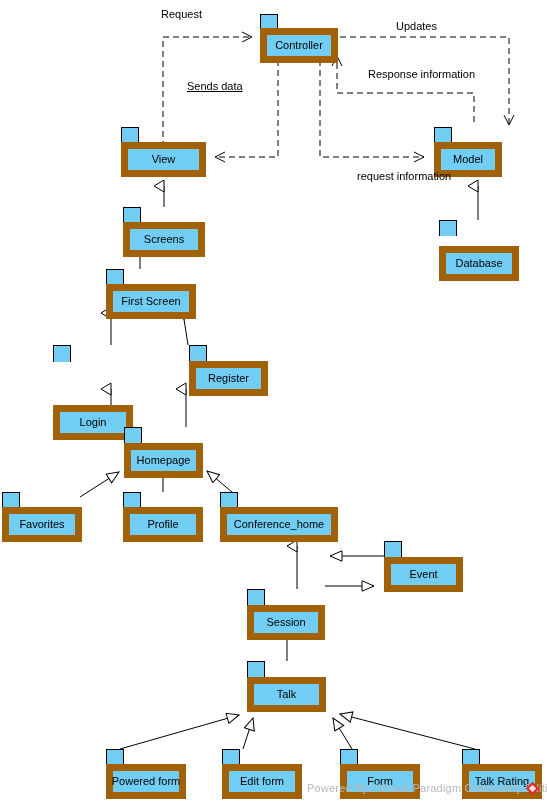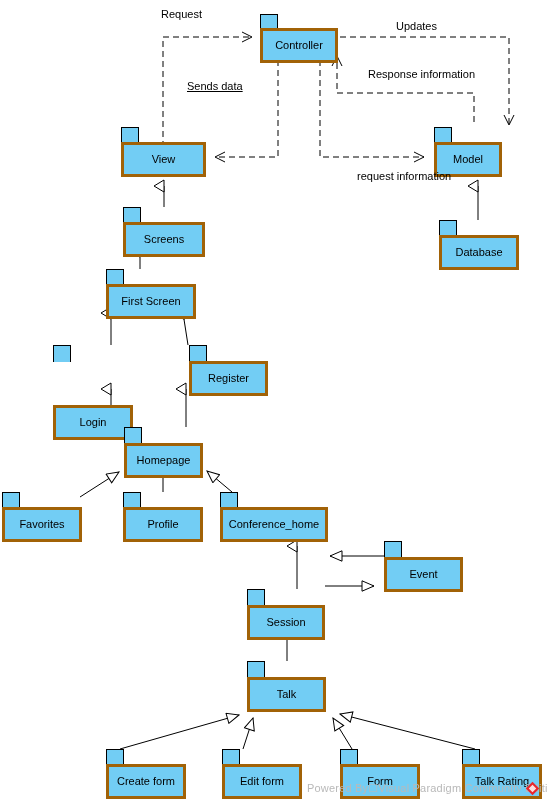--- a/index.html
+++ b/index.html
@@ -4,21 +4,21 @@
 <style>
   html,body{margin:0;padding:0;background:#ffffff;}
   body{width:547px;height:803px;overflow:hidden;
        font-family:"Liberation Sans","DejaVu Sans",sans-serif;}
   #diagram{position:relative;width:547px;height:803px;background:#ffffff;}
   #svg-layer{position:absolute;left:0;top:0;width:547px;height:803px;}
   .pkg{position:absolute;box-sizing:border-box;}
   .pkg .tab{position:absolute;left:0;top:0;box-sizing:border-box;
             background:#72CDF4;border:1px solid #000;border-bottom:none;}
   .pkg .body{position:absolute;left:0;box-sizing:border-box;
-             background:#72CDF4;border:3px solid #a16207;
+             background:#72CDF4;border:7px solid #a16207;
              display:flex;align-items:center;justify-content:center;}
   .pkg .name{font-size:11px;color:#000;line-height:1.1;
              text-align:center;white-space:nowrap;}
   .edge-label{position:absolute;font-size:11px;color:#000;white-space:nowrap;}
   #watermark{position:absolute;font-size:11px;color:#b9b9b9;white-space:nowrap;
              letter-spacing:.2px;}
   #wm-logo{position:absolute;width:15px;height:15px;}
 </style>
 </head>
 <body>
@@ -137,21 +137,21 @@
         </div>
       </div>
       <div class="pkg" style="left: 123px; top: 207px; width: 82px; height: 50px;">
         <div class="tab" style="width: 18px; height: 16px;"></div>
         <div class="body" style="top: 15px; width: 82px; height: 35px;">
           <span class="name">Screens</span>
         </div>
       </div>
       <div class="pkg" style="left: 439px; top: 220px; width: 80px; height: 50px;">
         <div class="tab" style="width: 18px; height: 16px;"></div>
-        <div class="body" style="top: 15px; width: 80px; height: 35px;">
+        <div class="body" style="top: 26px; width: 80px; height: 35px;">
           <span class="name">Database</span>
         </div>
       </div>
       <div class="pkg" style="left: 106px; top: 269px; width: 79px; height: 50px;">
         <div class="tab" style="width: 18px; height: 16px;"></div>
         <div class="body" style="top: 15px; width: 90px; height: 35px;">
           <span class="name">First Screen</span>
         </div>
       </div>
       <div class="pkg" style="left: 53px; top: 345px; width: 80px; height: 51px;">
@@ -179,21 +179,21 @@
         </div>
       </div>
       <div class="pkg" style="left: 123px; top: 492px; width: 80px; height: 50px;">
         <div class="tab" style="width: 18px; height: 16px;"></div>
         <div class="body" style="top: 15px; width: 80px; height: 35px;">
           <span class="name">Profile</span>
         </div>
       </div>
       <div class="pkg" style="left: 220px; top: 492px; width: 102px; height: 50px;">
         <div class="tab" style="width: 18px; height: 16px;"></div>
-        <div class="body" style="top: 15px; width: 108px; height: 35px;">
+        <div class="body" style="top: 15px; width: 118px; height: 35px;">
           <span class="name">Conference_home</span>
         </div>
       </div>
       <div class="pkg" style="left: 384px; top: 541px; width: 79px; height: 51px;">
         <div class="tab" style="width: 18px; height: 17px;"></div>
         <div class="body" style="top: 16px; width: 79px; height: 35px;">
           <span class="name">Event</span>
         </div>
       </div>
       <div class="pkg" style="left: 247px; top: 589px; width: 78px; height: 51px;">
@@ -204,21 +204,21 @@
       </div>
       <div class="pkg" style="left: 247px; top: 661px; width: 79px; height: 51px;">
         <div class="tab" style="width: 18px; height: 17px;"></div>
         <div class="body" style="top: 16px; width: 79px; height: 35px;">
           <span class="name">Talk</span>
         </div>
       </div>
       <div class="pkg" style="left: 106px; top: 749px; width: 80px; height: 50px;">
         <div class="tab" style="width: 18px; height: 16px;"></div>
         <div class="body" style="top: 15px; width: 80px; height: 35px;">
-          <span class="name">Create form</span>
+          <span class="name">Powered form</span>
         </div>
       </div>
       <div class="pkg" style="left: 222px; top: 749px; width: 80px; height: 50px;">
         <div class="tab" style="width: 18px; height: 16px;"></div>
         <div class="body" style="top: 15px; width: 80px; height: 35px;">
           <span class="name">Edit form</span>
         </div>
       </div>
       <div class="pkg" style="left: 340px; top: 749px; width: 80px; height: 50px;">
         <div class="tab" style="width: 18px; height: 16px;"></div>

